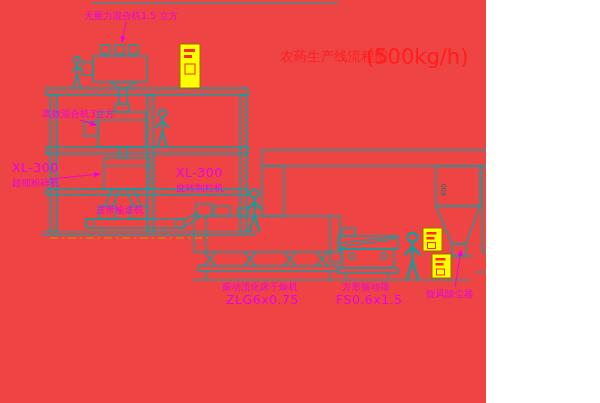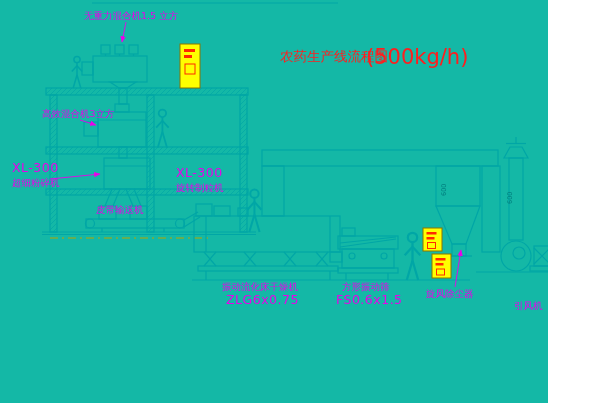--- a/index.html
+++ b/index.html
@@ -1,16 +1,16 @@
 <!DOCTYPE html>
 <html><head>
 <meta charset="utf-8">
 <style>
   html,body{margin:0;padding:0;background:#ffffff}
-  .stage{position:relative;width:548px;height:403px;background:#14b8a6;overflow:hidden;
+  .stage{position:relative;width:486px;height:403px;background:#ef4444;overflow:hidden;
          font-family:"DejaVu Sans","Liberation Sans",sans-serif}
   svg{display:block}
   svg text{font-family:"DejaVu Sans","Liberation Sans",sans-serif}
   .mg{fill:#ea00ea;font-size:9.5px}
   .mg-lg{fill:#ea00ea;font-size:12.5px;letter-spacing:.5px}
   .ttl{fill:#ff1e1e;font-size:13.5px}
   .cap{fill:#ff1e1e;font-size:21px}
   .dim{fill:#007d7d;font-size:6.5px}
   .ln{stroke:#00a6a6;stroke-width:1.2;fill:none}
   .lnf{stroke:#00a6a6;stroke-width:1.2}

